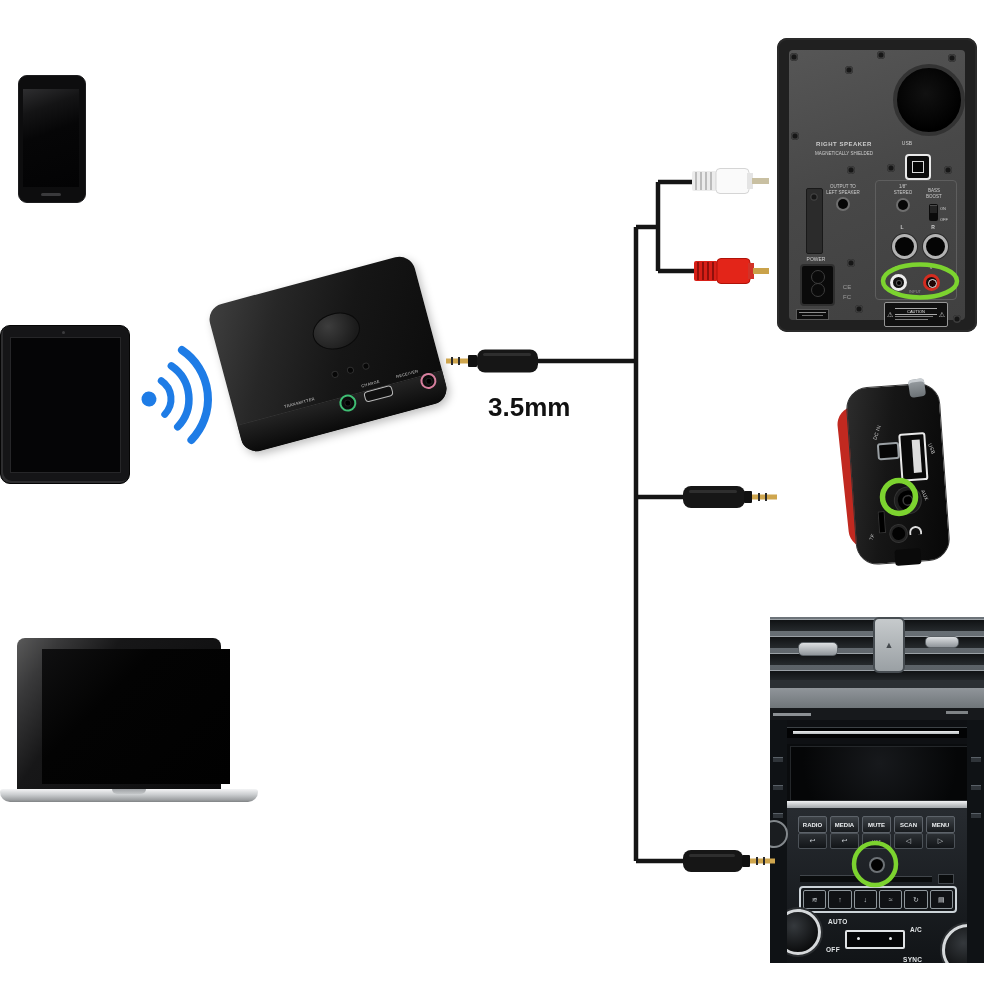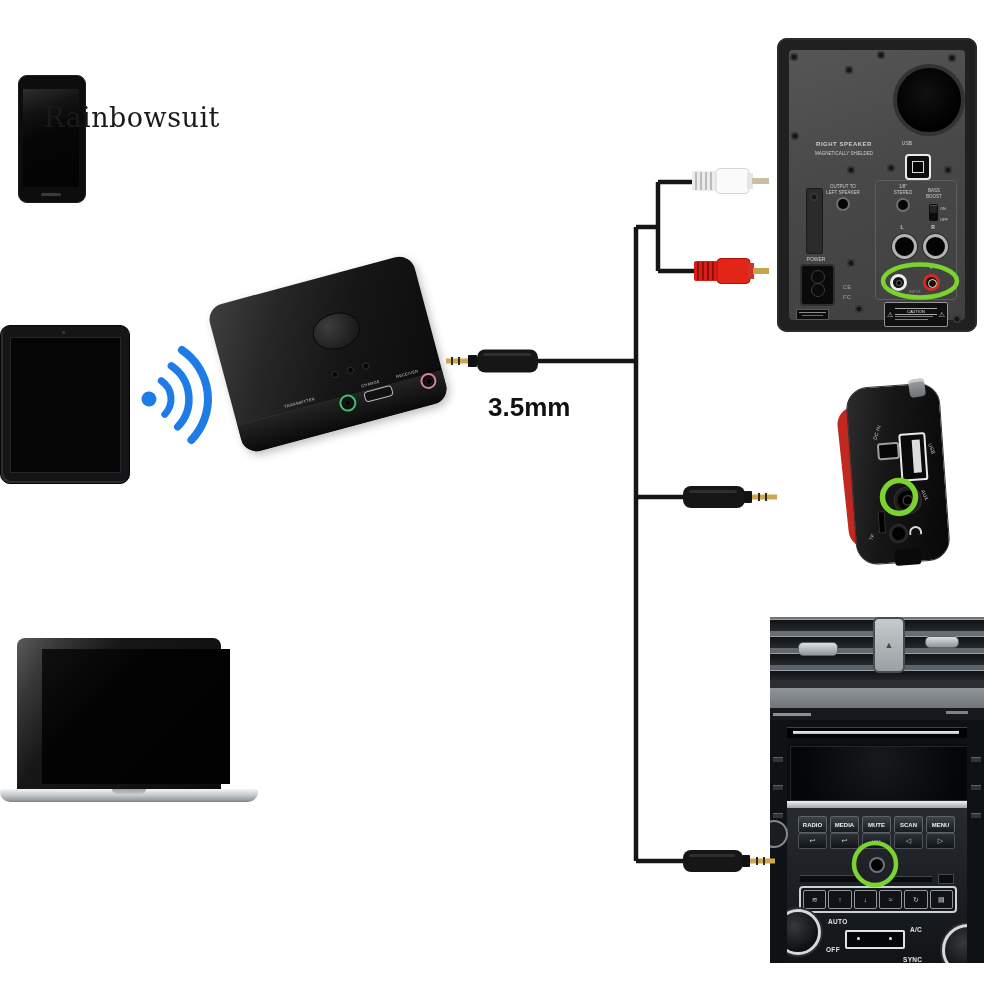--- a/index.html
+++ b/index.html
@@ -125,21 +125,20 @@
 </style>
 </head>
 <body>
 
 <div id="stage">
 
   <div class="abs phone">
     <div class="scr"></div>
     <div class="bar"></div>
   </div>
-  <div class="abs watermark">Rainbowsuit</div>
 
   <div class="abs tablet">
     <div class="cam"></div>
     <div class="scr"></div>
   </div>
 
   <div class="abs laptop">
     <div class="lid">
       <div class="scr"></div>
     </div>

